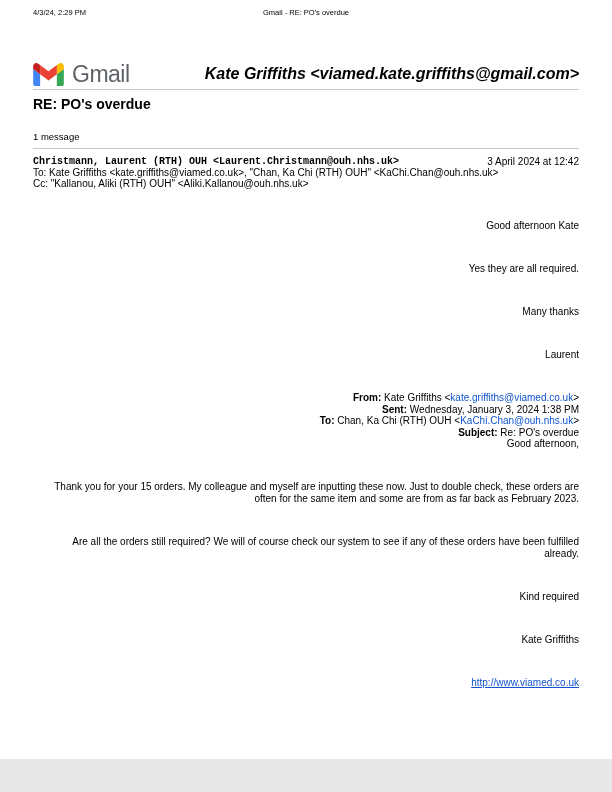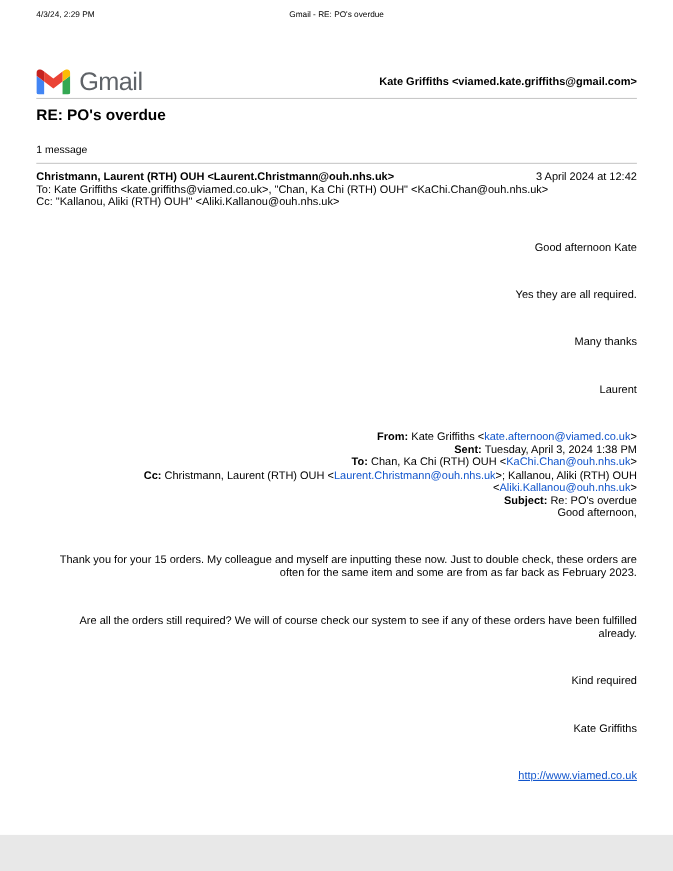--- a/index.html
+++ b/index.html
@@ -41,32 +41,32 @@
     display:flex;justify-content:space-between;align-items:center;
     height:30px;
     margin-top:14px;
   }
   .logo{display:flex;align-items:center;gap:8px;}
   .logo svg{width:31px;height:23px;display:block;}
   .logo-text{
     font-size:23px;color:var(--logo-gray);
     letter-spacing:-0.5px;
   }
-  .account{font-size:10px;font-weight:bold;text-align:right;}
+  .account{font-size:16px;font-weight:bold;text-align:right;font-style:italic;}
 
   hr.rule{border:none;border-top:1px solid #c8c8c8;margin:0;}
   .rule1{margin-top:12px;}
   .rule2{margin-top:4px;border-top-color:#cccccc;}
 
   .subject{font-size:14px;font-weight:bold;margin-top:6px;}
   .msgcount{font-size:9.5px;margin-top:19px;margin-bottom:6px;}
 
   .msg-header{margin-top:7px;font-size:10px;line-height:11px;}
   .msg-header .row1{display:flex;justify-content:space-between;}
-  .sender{font-weight:bold;}
+  .sender{font-weight:bold;font-family:Liberation Mono, monospace;}
 
   .body{margin-left:10px;margin-top:31px;font-size:10px;line-height:12px;width:536px;text-align:right;}
   .body p{margin:0 0 31px 0;}
   a{color:var(--link-blue);text-decoration:none;cursor:pointer;}
   .quoted-head{margin-top:24px;margin-bottom:0;font-size:10px;line-height:11.5px;}
   .quoted-head div{margin:0;}
   .after-quote{margin-top:41px;}
   .website{margin-top:0;}
   .website a{text-decoration:underline;}
 </style>
@@ -112,24 +112,23 @@
       <div>Cc: "Kallanou, Aliki (RTH) OUH" &lt;Aliki.Kallanou@ouh.nhs.uk&gt;</div>
     </div>
 
     <div class="body">
       <p>Good afternoon Kate</p>
       <p>Yes they are all required.</p>
       <p>Many thanks</p>
       <p>Laurent</p>
 
       <div class="quoted-head">
-        <div><b>From:</b><span> Kate Griffiths &lt;</span><a>kate.afternoon@viamed.co.uk</a><span>&gt;</span></div>
-        <div><b>Sent:</b><span> Tuesday, April 3, 2024 1:38 PM</span></div>
+        <div><b>From:</b><span> Kate Griffiths &lt;</span><a>kate.griffiths@viamed.co.uk</a><span>&gt;</span></div>
+        <div><b>Sent:</b><span> Wednesday, January 3, 2024 1:38 PM</span></div>
         <div><b>To:</b><span> Chan, Ka Chi (RTH) OUH &lt;</span><a>KaChi.Chan@ouh.nhs.uk</a><span>&gt;</span></div>
-        <div><b>Cc:</b><span> Christmann, Laurent (RTH) OUH &lt;</span><a>Laurent.Christmann@ouh.nhs.uk</a><span>&gt;; Kallanou, Aliki (RTH) OUH &lt;</span><a>Aliki.Kallanou@ouh.nhs.uk</a><span>&gt;</span></div>
         <div><b>Subject:</b><span> Re: PO's overdue</span></div>
       </div>
 
       <p class="after-quote">Good afternoon,</p>
       <p>Thank you for your 15 orders.  My colleague and myself are inputting these now.  Just to double check, these orders are often for the same item and some are from as far back as February 2023.</p>
       <p>Are all the orders still required?  We will of course check our system to see if any of these orders have been fulfilled already.</p>
       <p>Kind required</p>
       <p>Kate Griffiths</p>
       <p class="website"><a>http://www.viamed.co.uk</a></p>
     </div>

